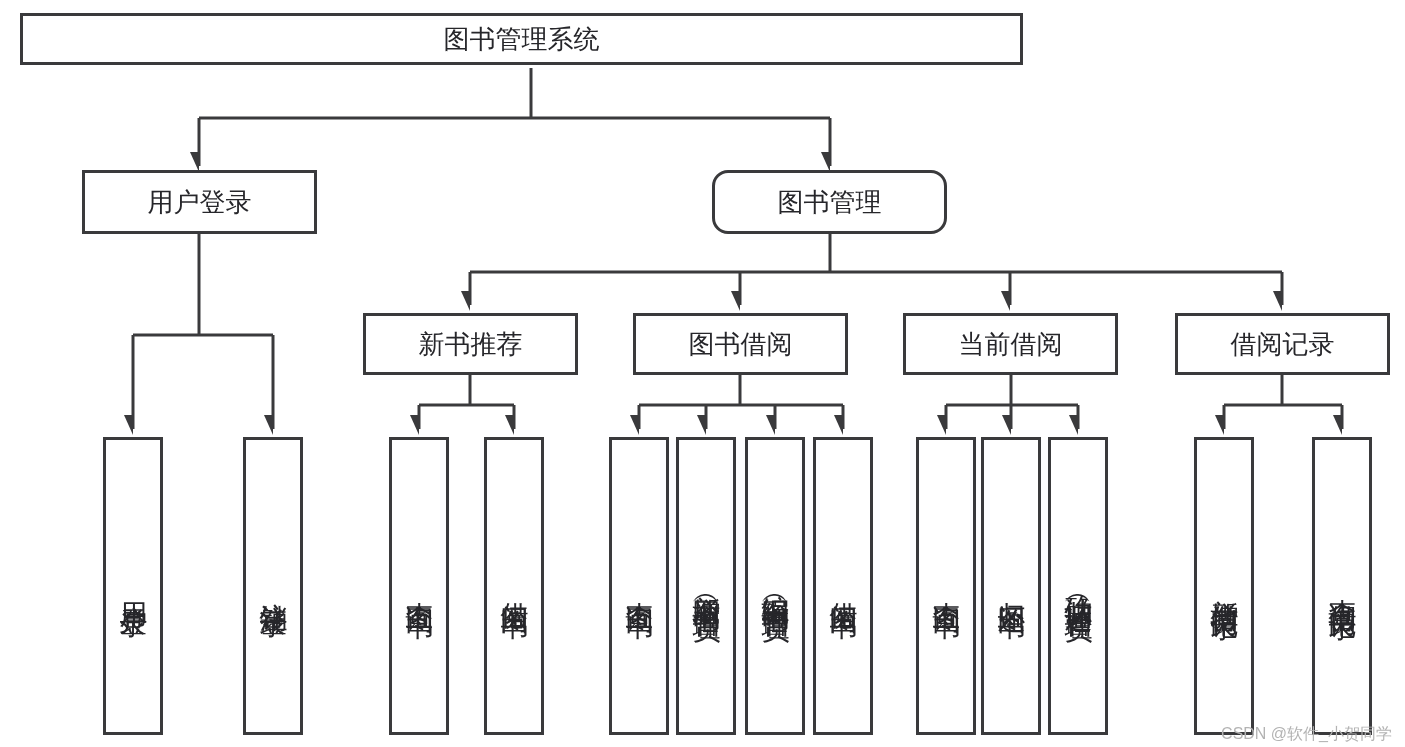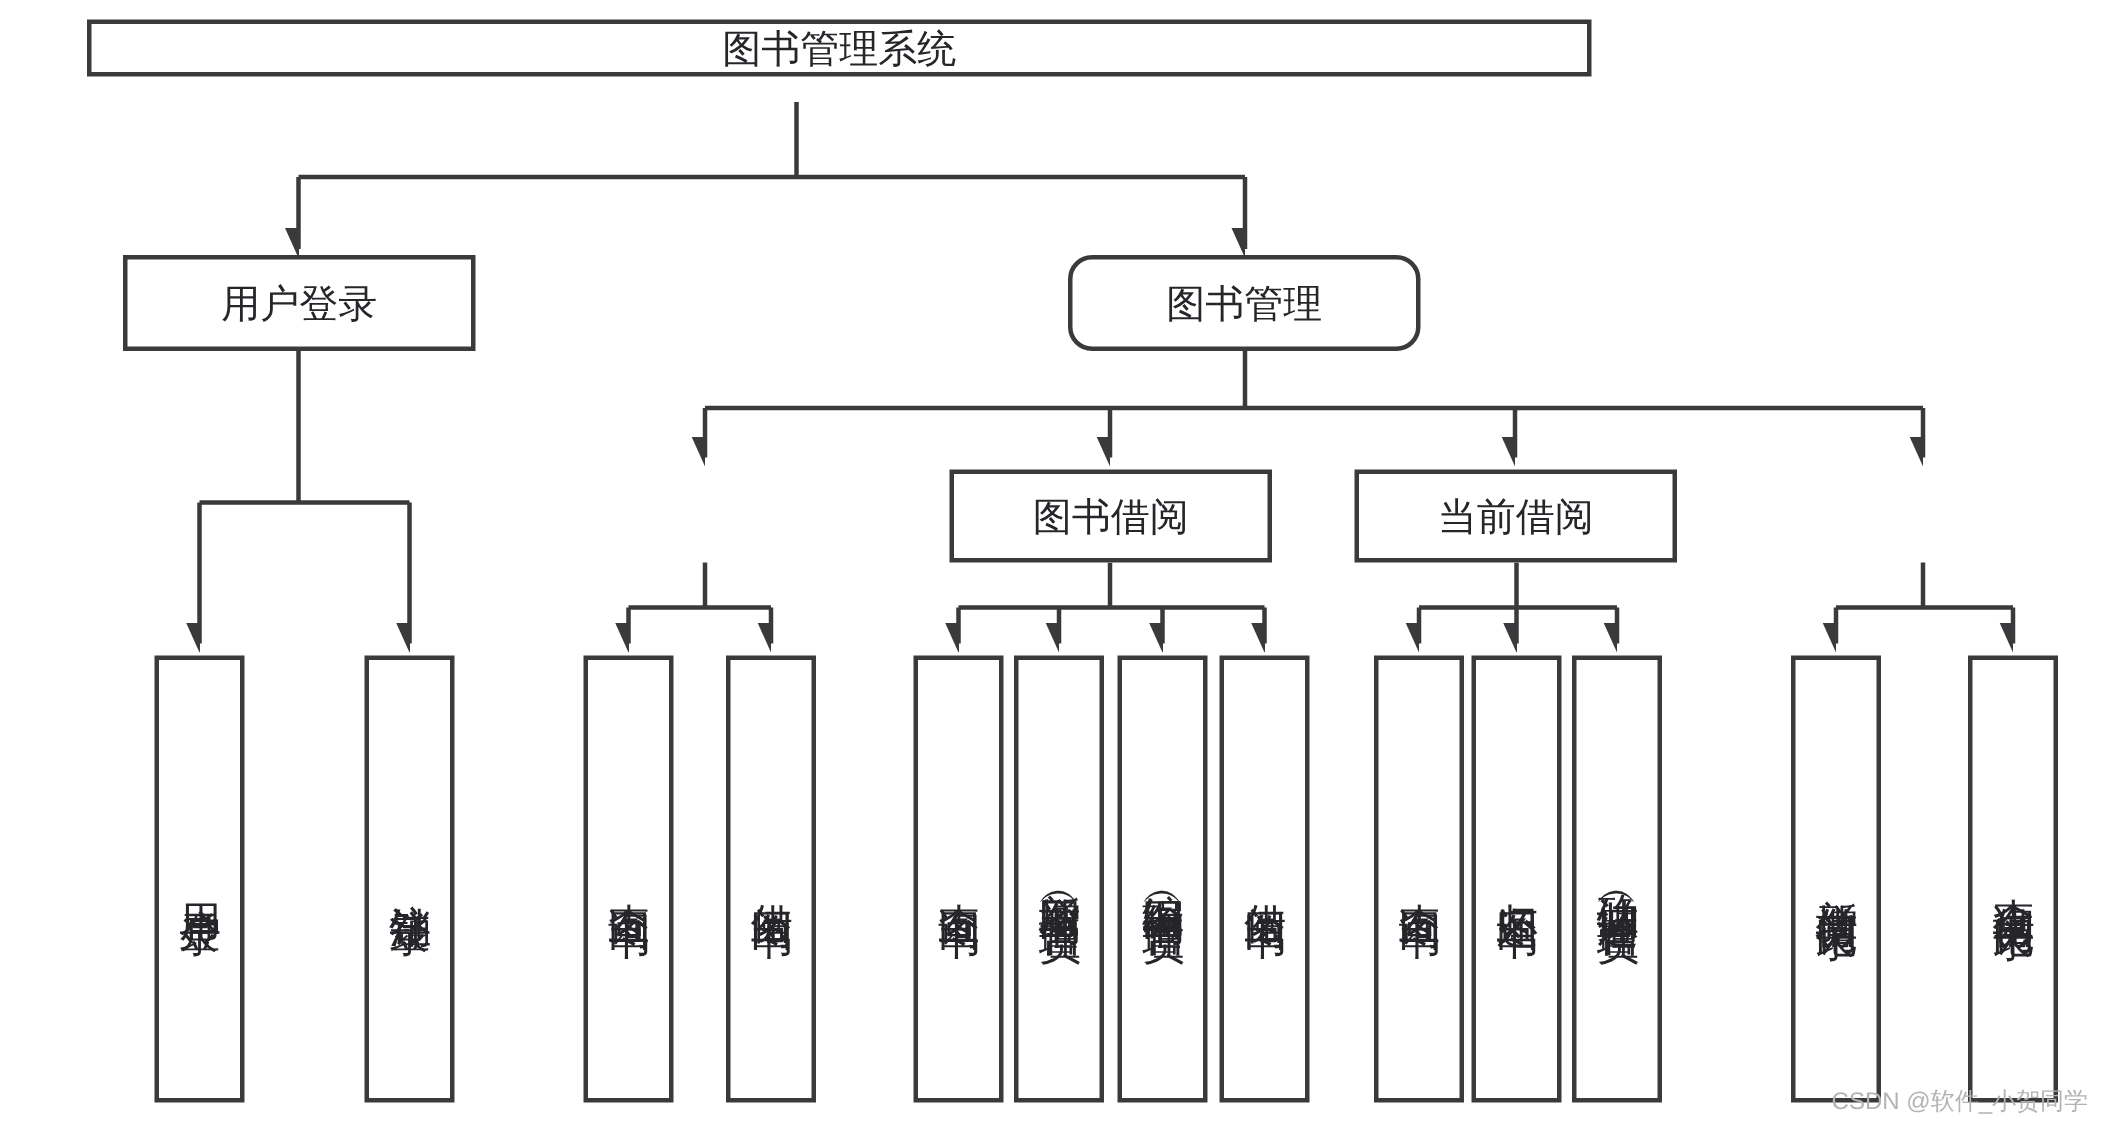--- a/index.html
+++ b/index.html
@@ -30,21 +30,21 @@
     white-space:nowrap;
   }
   .node.leaf{font-size:28px;}
   .v-text{
     writing-mode:vertical-rl;
     text-orientation:mixed;
     letter-spacing:3px;
     line-height:1;
   }
   
-  .n-root{left:20px;top:13px;width:1003px;height:38px;margin-left:38px;}
+  .n-root{left:20px;top:13px;width:1003px;height:52px;}
   .n-user-login{left:82px;top:170px;width:235px;height:64px;}
   .n-book-mgmt{left:712px;top:170px;width:235px;height:64px;border-radius:16px;}
   .n-new-book{left:363px;top:313px;width:215px;height:62px;}
   .n-book-borrow{left:633px;top:313px;width:215px;height:62px;}
   .n-current-borrow{left:903px;top:313px;width:215px;height:62px;}
   .n-borrow-record{left:1175px;top:313px;width:215px;height:62px;}
   .leaf{top:437px;width:60px;height:298px;}
   .l1{left:103px;}  .l2{left:243px;}
   .l3{left:389px;}  .l4{left:484px;}
   .l5{left:609px;}  .l6{left:676px;}  .l7{left:745px;}  .l8{left:813px;}
@@ -124,22 +124,24 @@
       <path class="edge" d="M1224,405 L1224,429" marker-end="url(#arrow)"></path>
       <path class="edge" d="M1342,405 L1342,429" marker-end="url(#arrow)"></path>
     </g>
   </svg>
 
   <div class="node n-root">图书管理系统</div>
 
   <div class="node n-user-login">用户登录</div>
   <div class="node n-book-mgmt">图书管理</div>
 
+  <div class="node n-new-book">新书推荐</div>
   <div class="node n-current-borrow">当前借阅</div>
   <div class="node n-book-borrow">图书借阅</div>
+  <div class="node n-borrow-record">借阅记录</div>
 
   <div class="node leaf l1">
     <span class="v-text">用户登录</span>
   </div>
   <div class="node leaf l2">
     <span class="v-text">注销登录</span>
   </div>
 
   <div class="node leaf l3">
     <span class="v-text">查询图书</span>

